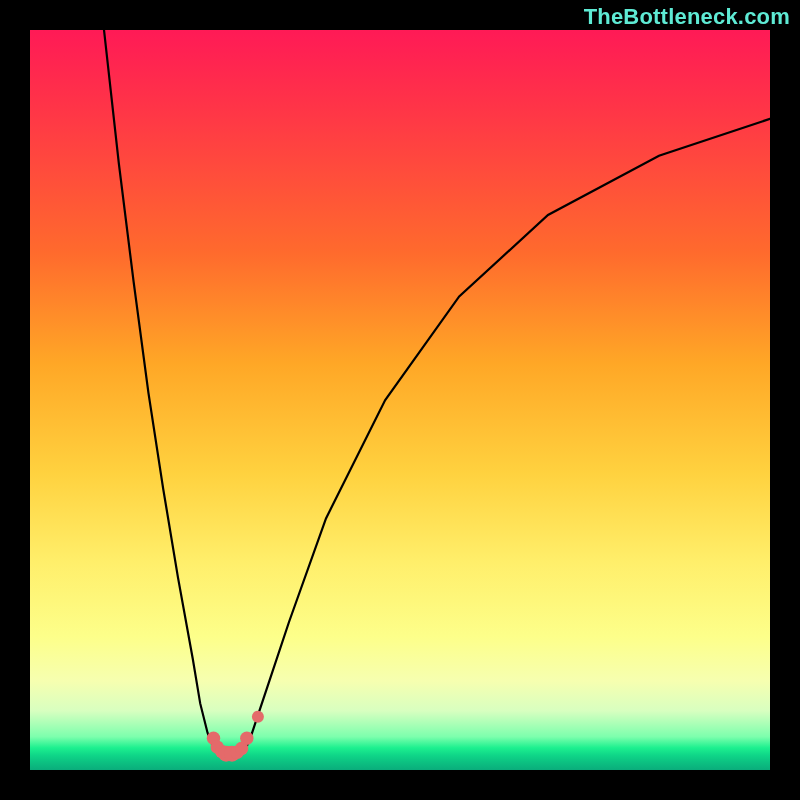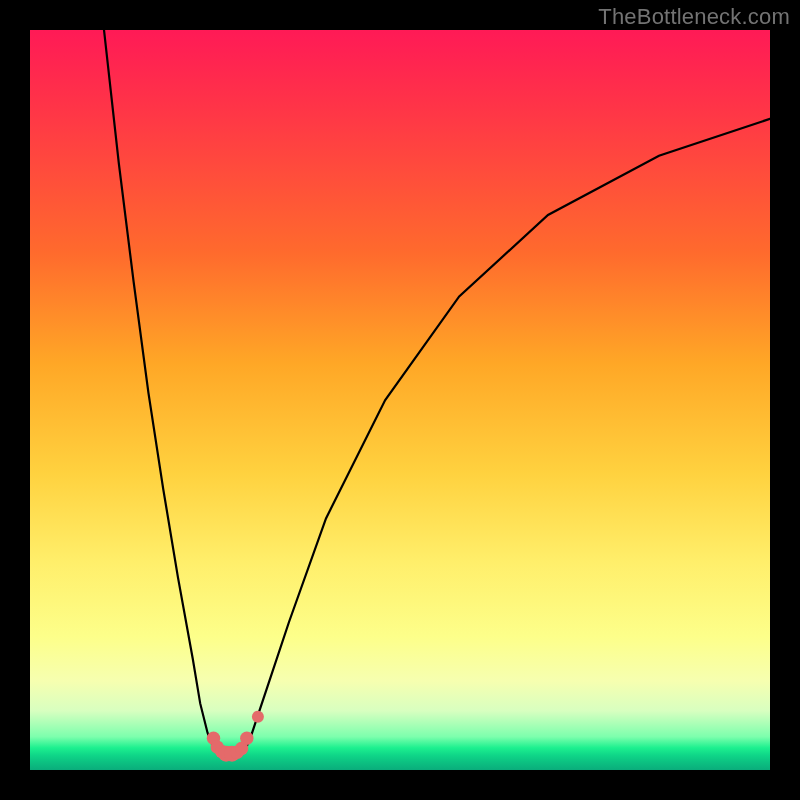--- a/index.html
+++ b/index.html
@@ -41,23 +41,23 @@
       #1df08f 97%,
       #0fd688 98%,
       #0cc081 99%,
       #0aad7b 100%
     );
   }
   .watermark {
     position: absolute;
     top: 4px;
     right: 10px;
-    color: #737373;
+    color: #5eead4;
     font-size: 22px;
-    font-weight: 400;
+    font-weight: 700;
     letter-spacing: 0.2px;
     user-select: none;
   }
   svg.curve {
     position: absolute;
     top: 0;
     left: 0;
     width: 740px;
     height: 740px;
   }

